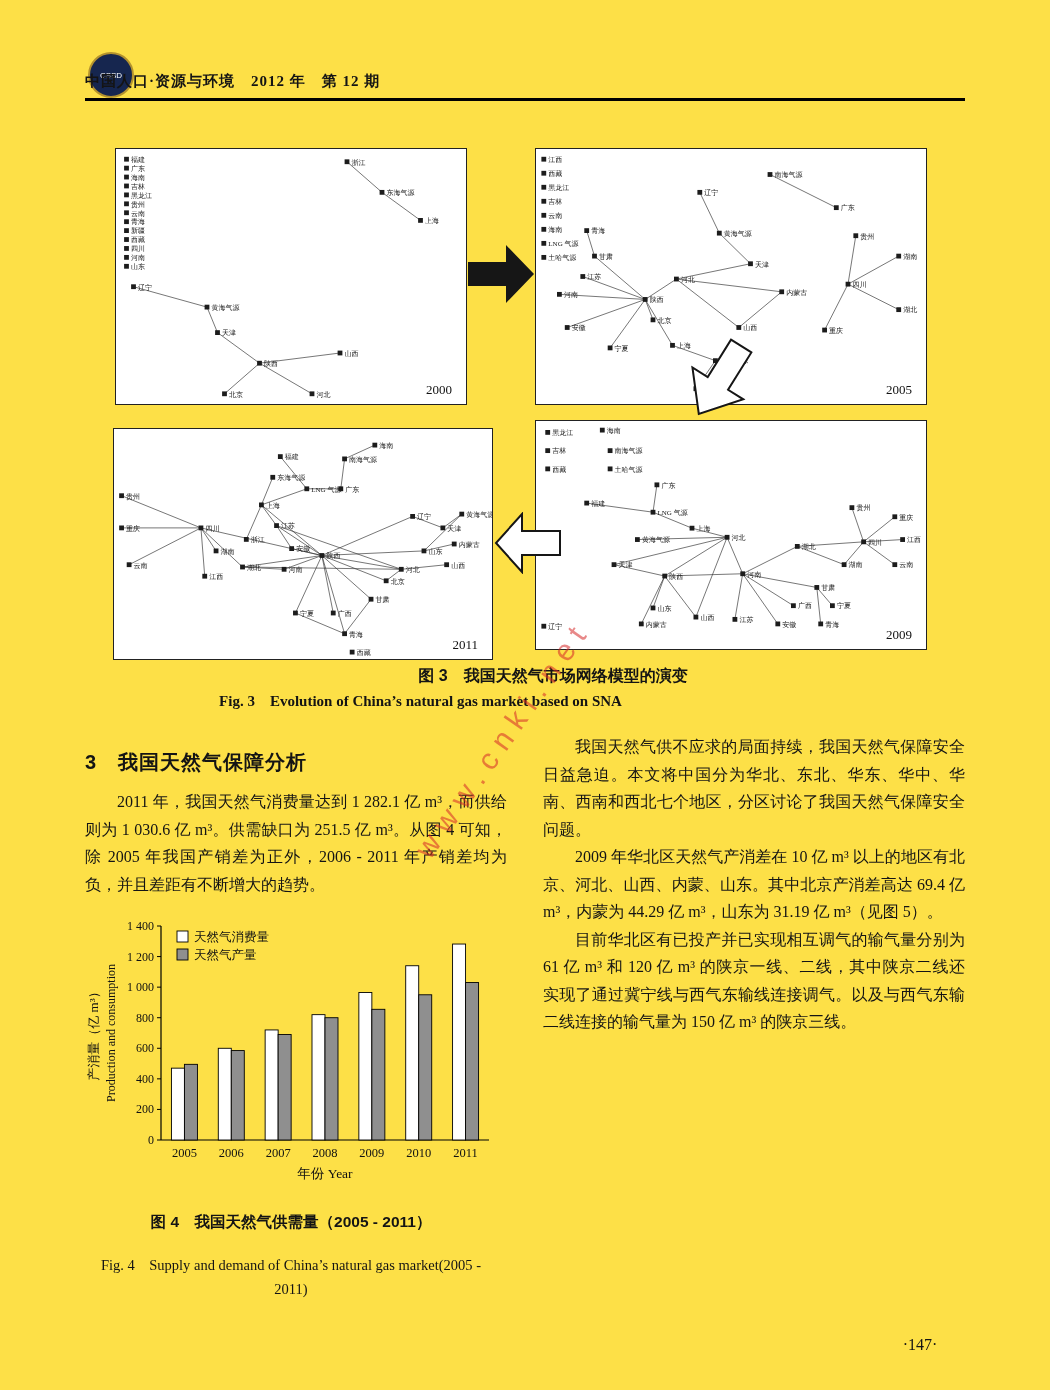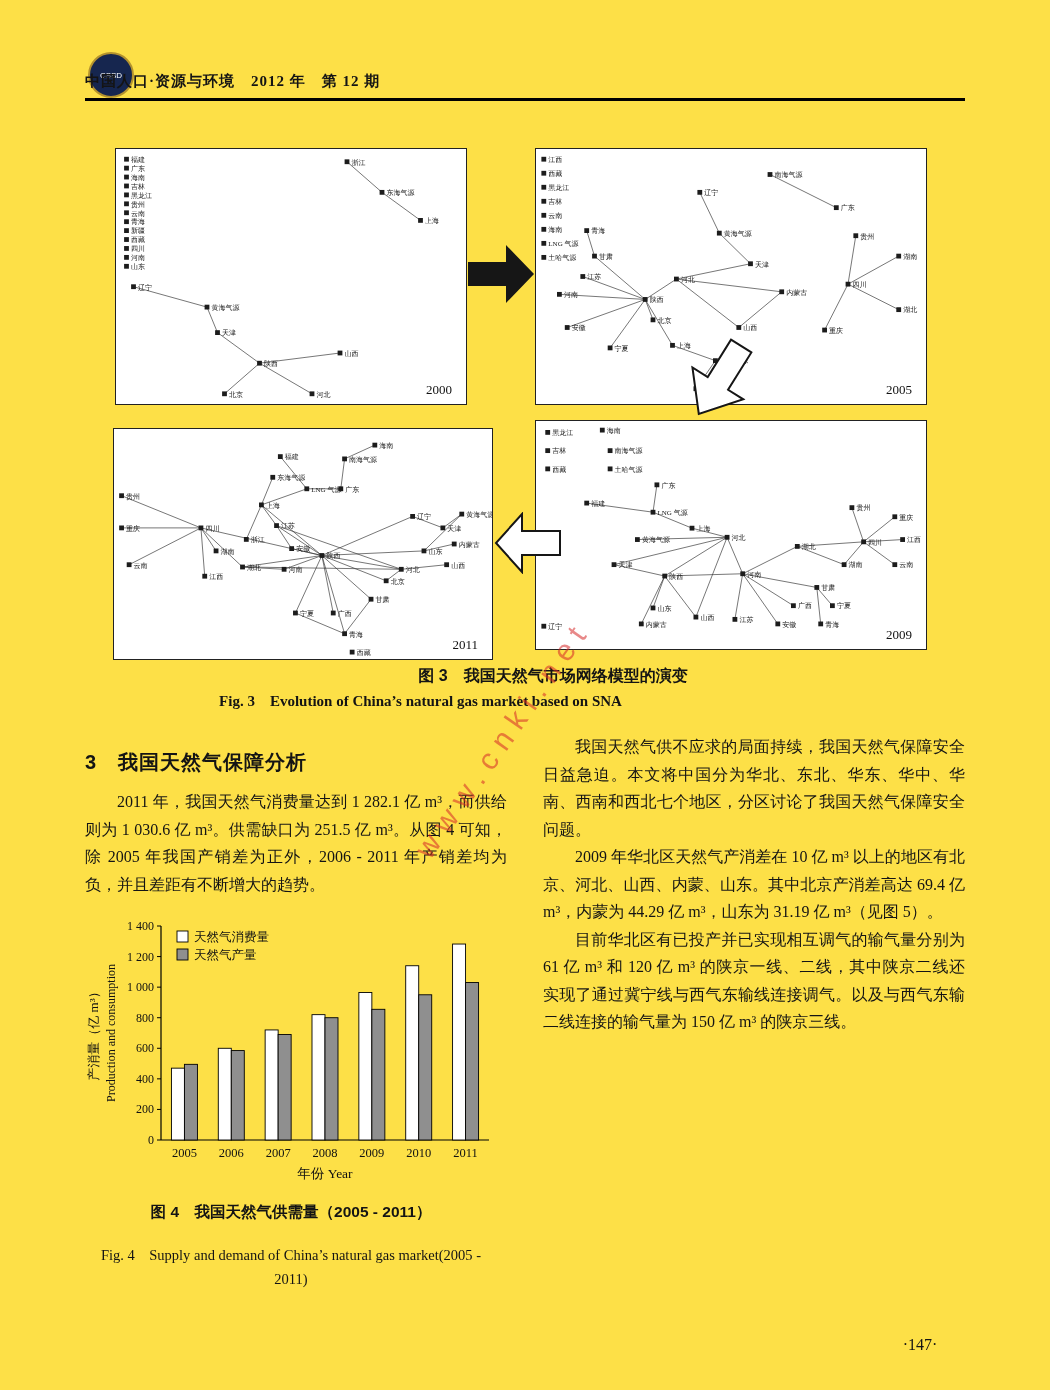--- a/index.html
+++ b/index.html
@@ -32,21 +32,21 @@
   .col p{margin:0;font-size:16px;line-height:27.5px;text-align:justify;}
   .col p.indent{text-indent:2em;}
   h2.sec{font-family:"Liberation Sans",sans-serif;font-size:20px;font-weight:bold;
         margin:16px 0 12px 0;letter-spacing:1px;}
   h3.subsec{font-family:"Liberation Sans",sans-serif;font-size:16.5px;font-weight:bold;
         margin:8px 0 6px 0;}
   
   .fig4-wrap{margin-top:12px;width:412px;}
   .fig4-chart svg text{font-family:"Liberation Serif",serif;}
   .fig4-cap-cn{text-align:center;font-family:"Liberation Sans",sans-serif;font-weight:bold;
-        font-size:15.5px;}
+        font-size:15.5px;margin-top:10px;}
   .fig4-cap-en{text-align:center;font-weight:normal;font-size:14.5px;line-height:24px;
         margin-top:20px;}
   
   .pageno{position:absolute;top:1336px;left:840px;width:160px;text-align:center;font-size:16px;}
   .watermark{position:absolute;left:408px;top:845px;transform:rotate(-55deg);
         transform-origin:0 0;color:rgba(214,40,40,0.55);font-size:30px;letter-spacing:9px;
         font-family:"Liberation Sans",sans-serif;white-space:nowrap;pointer-events:none;}
 </style>
 </head>
 <body>

